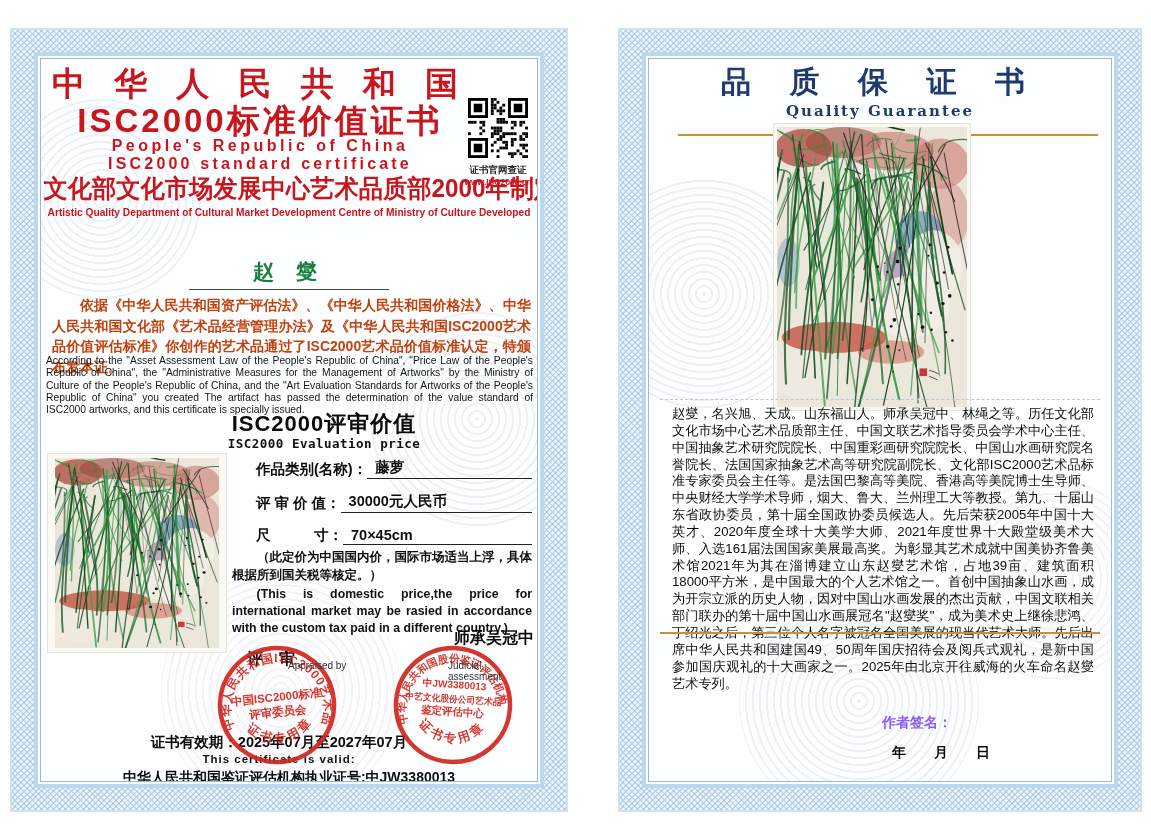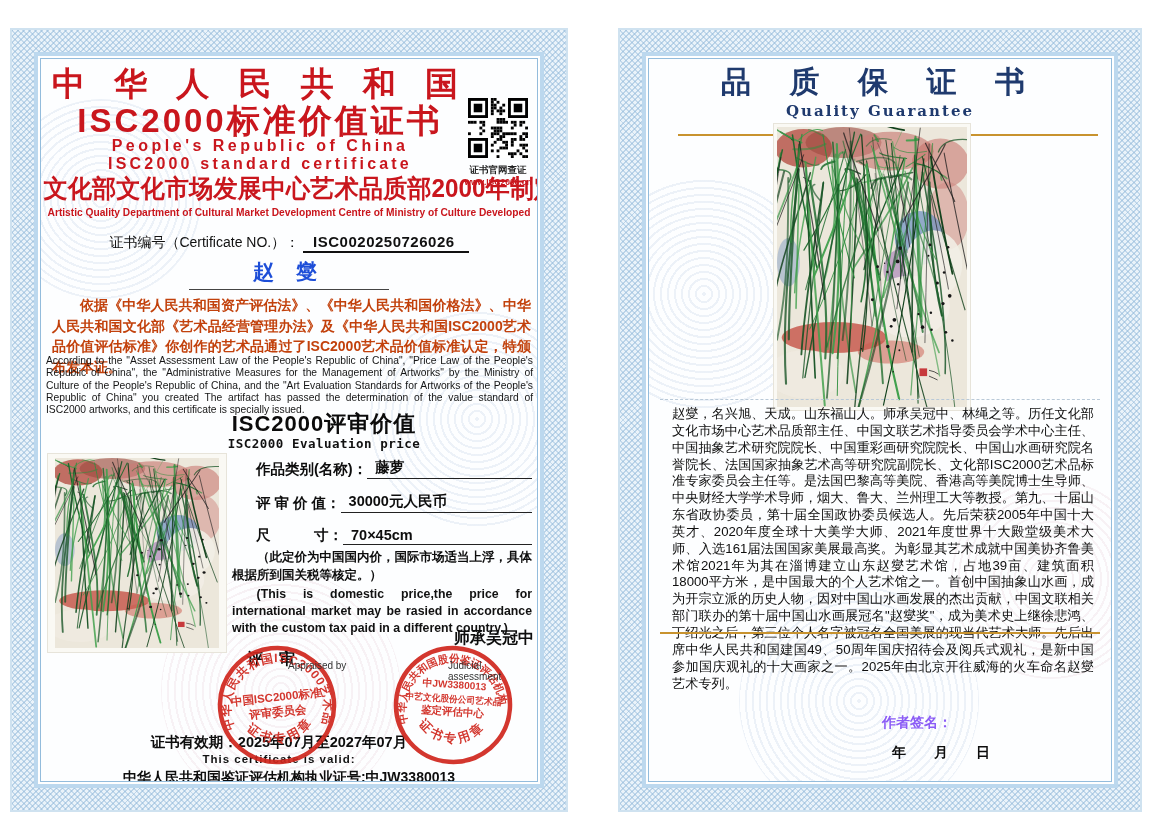--- a/index.html
+++ b/index.html
@@ -40,21 +40,21 @@
   .qr-caption1{font-size:9.5px;font-weight:700;color:#222;margin-top:2px;}
   .qr-caption2{font-size:8.5px;font-weight:700;color:#c9161d;}
   .lp-issuer-cn{position:absolute;top:110px;left:-8px;right:-8px;text-align:center;font-size:25px;
              font-weight:900;transform:scaleX(.97);white-space:nowrap;}
   .lp-issuer-en{position:absolute;top:145px;left:0;right:0;text-align:center;font-size:10.2px;
              font-weight:700;white-space:nowrap;}
   .lp-certno{position:absolute;top:171px;left:0;right:0;text-align:center;font-size:14px;color:#111;}
   .lp-certno .val{font-weight:800;font-size:15px;border-bottom:2px solid #111;padding:0 14px 1px 10px;
              letter-spacing:.5px;}
   .lp-name{position:absolute;top:196px;left:0;right:0;text-align:center;font-size:21px;font-weight:800;
-             letter-spacing:8px;color:#1d4ed8;}
+             letter-spacing:8px;color:#15803d;}
   .lp-name-line{position:absolute;top:227px;left:50%;width:200px;transform:translateX(-50%);
              border-bottom:1.5px solid #444;}
   .lp-body-cn{position:absolute;top:233px;left:8px;right:3px;font-size:14px;font-weight:600;
              line-height:20.5px;text-align:justify;text-indent:2em;color:#c2410c;}
   .lp-body-en{position:absolute;top:293px;left:2px;right:1px;font-size:10.3px;font-weight:500;
              line-height:12.3px;text-align:justify;color:#151515;}
   .lp-eval-title{position:absolute;top:347px;left:80px;width:400px;text-align:center;font-size:22px;
              font-weight:800;letter-spacing:1px;color:#0b0b0b;}
   .lp-eval-sub{position:absolute;top:374px;left:80px;width:400px;text-align:center;font-size:12.5px;
              font-weight:600;font-family:"DejaVu Sans Mono",monospace;letter-spacing:.5px;color:#111;}
@@ -225,24 +225,20 @@
                 <rect x="57" y="60" width="3" height="3" fill="#000"></rect>
                 <rect x="60" y="60" width="3" height="3" fill="#000"></rect>
               </svg>
             <div class="qr-caption1">证书官网查证</div>
             <div class="qr-caption2">www.ISC2000.cn</div>
           </div>
 
           <div class="lp-issuer-cn red">文化部文化市场发展中心艺术品质部2000年制定</div>
           <div class="lp-issuer-en red">Artistic Quality Department of Cultural Market Development Centre of Ministry of Culture Developed</div>
 
-          <div class="lp-certno">
-            <span>证书编号（Certificate NO.）：</span>
-            <span class="val">ISC0020250726026</span>
-          </div>
 
           <div class="lp-name">赵 燮</div>
           <div class="lp-name-line"></div>
 
           <div class="lp-body-cn">依据《中华人民共和国资产评估法》、《中华人民共和国价格法》、中华人民共和国文化部《艺术品经营管理办法》及《中华人民共和国ISC2000艺术品价值评估标准》你创作的艺术品通过了ISC2000艺术品价值标准认定，特颁布发本证。</div>
           <div class="lp-body-en">According to the "Asset Assessment Law of the People's Republic of China", "Price Law of the People's Republic of China", the "Administrative Measures for the Management of Artworks" by the Ministry of Culture of the People's Republic of China, and the "Art Evaluation Standards for Artworks of the People's Republic of China" you created The artifact has passed the determination of the value standard of ISC2000 artworks, and this certificate is specially issued.</div>
 
           <div class="lp-eval-title">ISC2000评审价值</div>
           <div class="lp-eval-sub">ISC2000 Evaluation price</div>
 

